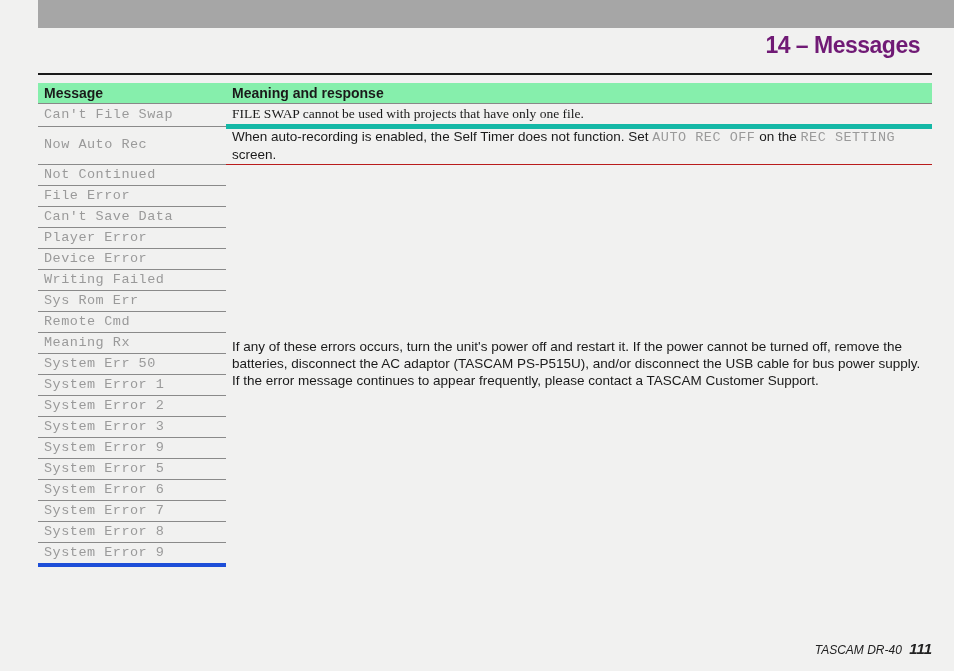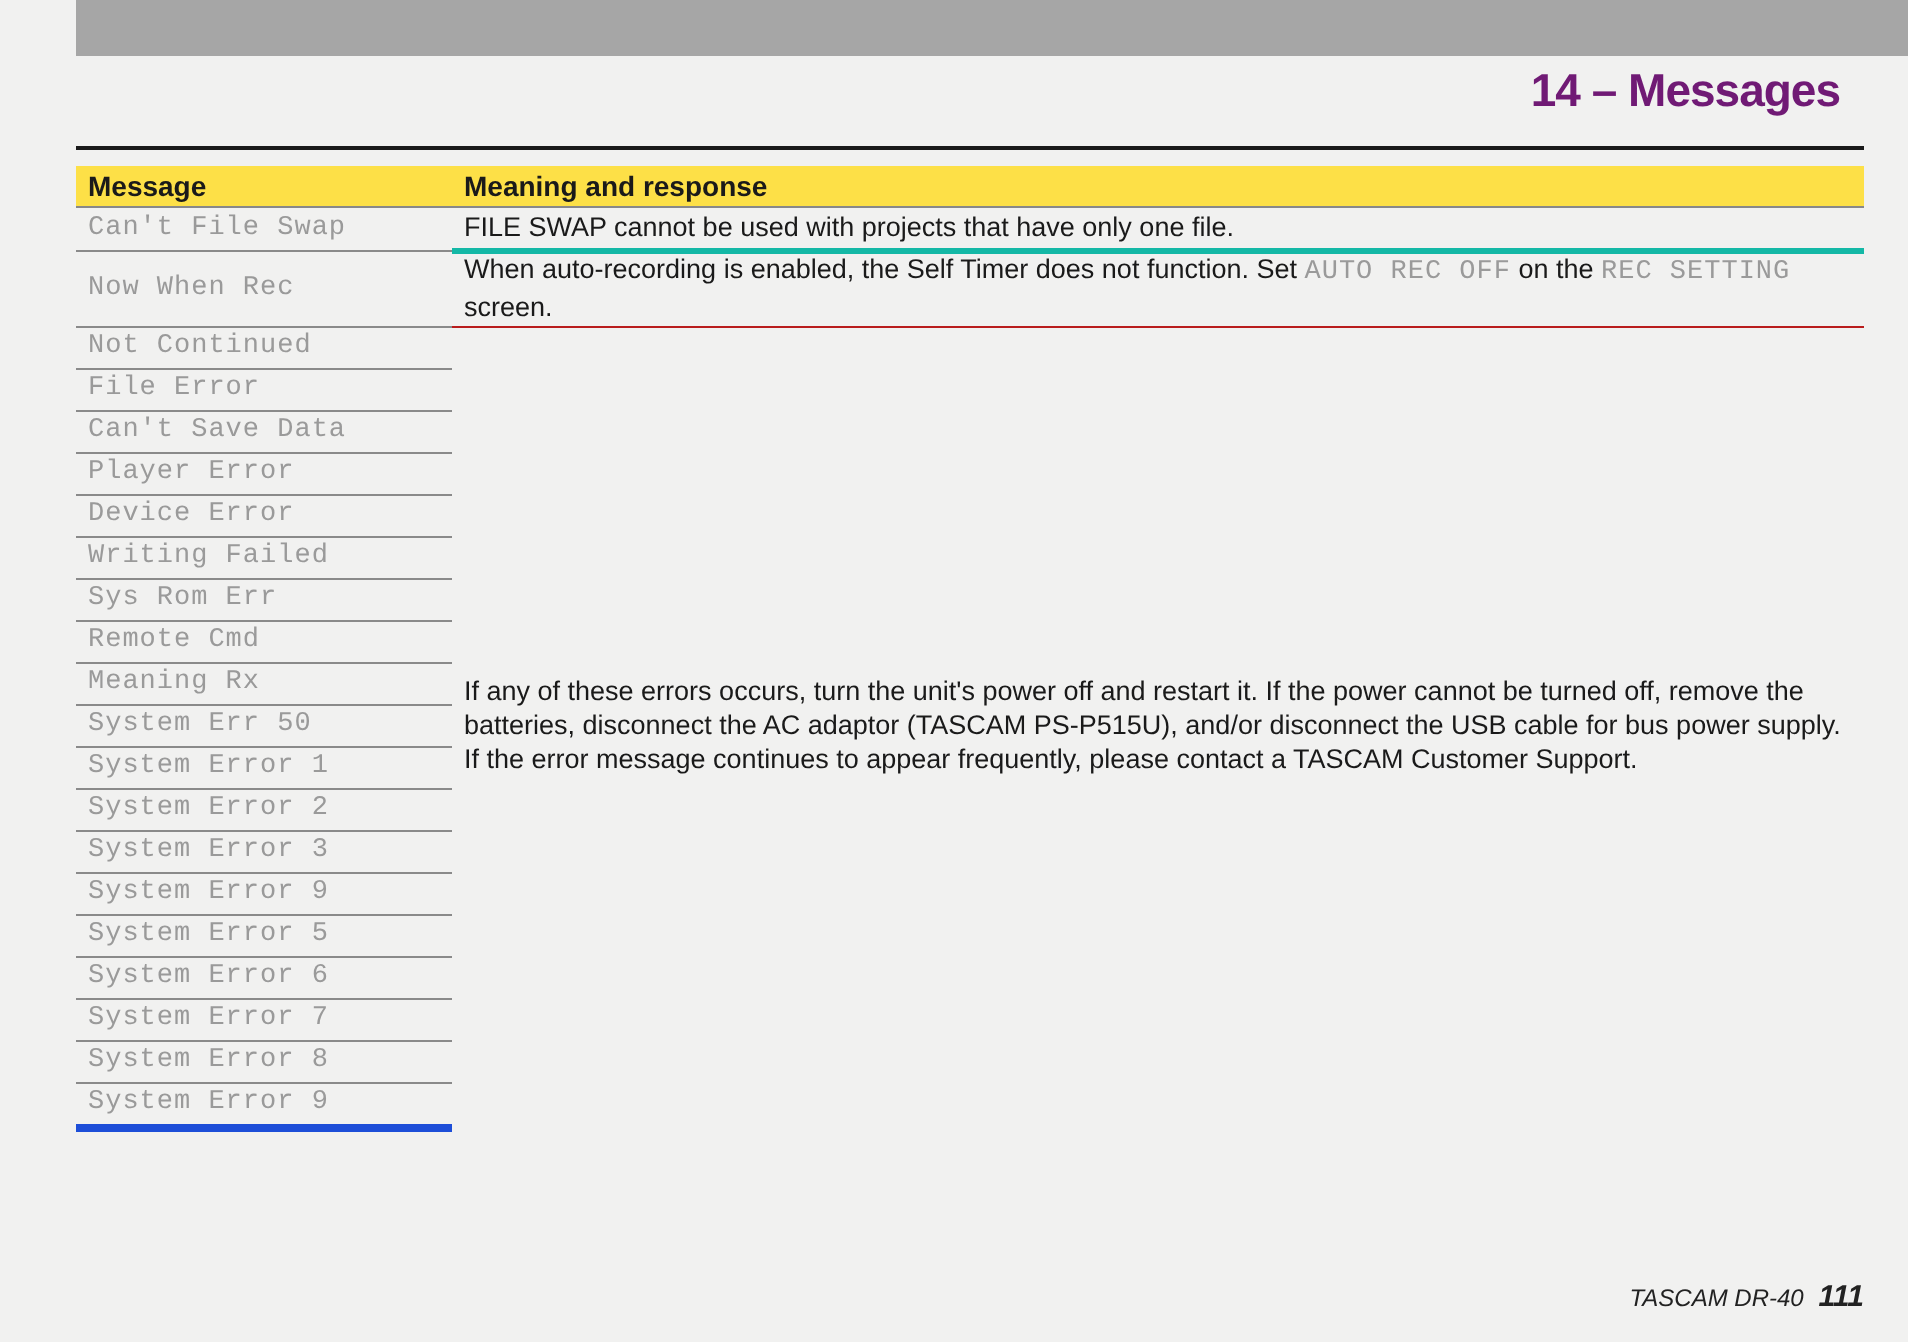--- a/index.html
+++ b/index.html
@@ -44,21 +44,21 @@
   .tbl {
     position: absolute;
     left: 0;
     right: 22px;
     top: 83px;
     border-collapse: collapse;
     width: calc(100% - 22px);
     table-layout: fixed;
   }
   .tbl thead th {
-    background: #fde047;
+    background: #86efac;
     text-align: left;
     font-weight: 700;
     font-size: 14px;
     padding: 2px 6px 2px 6px;
     border-bottom: 1px solid #888;
   }
   .tbl thead th:first-child { width: 176px; }
   .tbl td {
     vertical-align: middle;
     padding: 0 6px;
@@ -77,22 +77,23 @@
     color: #9a9a9a;
     letter-spacing: 0.5px;
     text-align: center;
   }
   .lcd-inline {
     font-family: "Courier New", monospace;
     color: #9a9a9a;
     letter-spacing: 0.5px;
   }
   .meaning-top {
-    border-bottom: 3px solid #14b8a6;
+    border-bottom: 5px solid #14b8a6;
     height: 20px;
+    font-family: Liberation Serif, serif;
   }
   .meaning-multi {
     border-bottom: 1px solid #b91c1c;
     padding-top: 2px;
     padding-bottom: 2px;
   }
   .meaning-block {
     vertical-align: middle;
     padding-top: 4px;
     padding-bottom: 4px;
@@ -128,21 +129,21 @@
         <th>Message</th>
         <th>Meaning and response</th>
       </tr>
     </thead>
     <tbody>
       <tr>
         <td class="msgcell"><span class="lcd">Can't File Swap</span></td>
         <td class="meaning-top">FILE SWAP cannot be used with projects that have only one file.</td>
       </tr>
       <tr>
-        <td class="msgcell"><span class="lcd">Now When Rec</span></td>
+        <td class="msgcell"><span class="lcd">Now Auto Rec</span></td>
         <td class="meaning-multi">
           <span>When auto-recording is enabled, the Self Timer does not function. Set </span><span class="lcd-inline">AUTO REC OFF</span><span> on the </span><span class="lcd-inline">REC SETTING</span><span> screen.</span>
         </td>
       </tr>
 
       <tr>
           <td class="msgcell"><span class="lcd">Not Continued</span></td>
         <td rowspan="19" class="meaning-block">If any of these errors occurs, turn the unit's power off and restart it. If the power cannot be turned off, remove the batteries, disconnect the AC adaptor (TASCAM PS-P515U), and/or disconnect the USB cable for bus power supply. If the error message continues to appear frequently, please contact a TASCAM Customer Support.</td>
         </tr>
       <tr>

